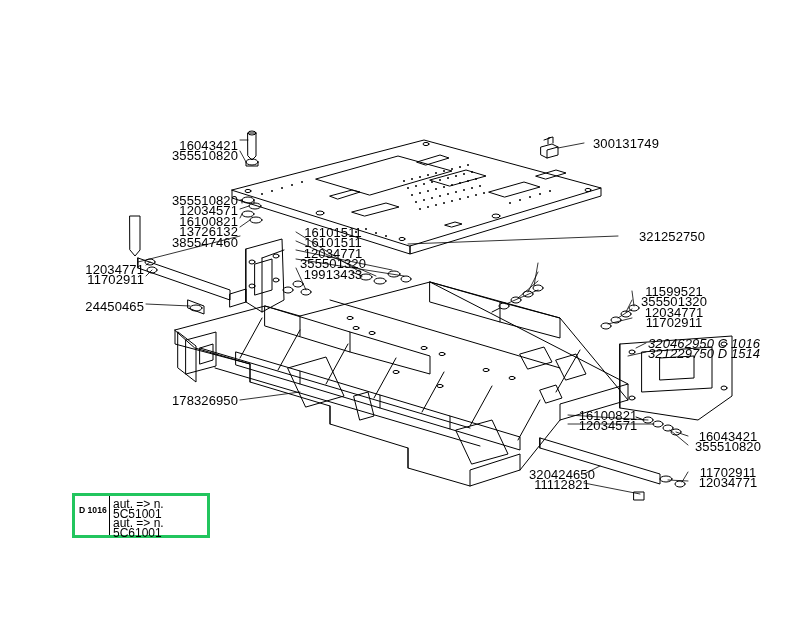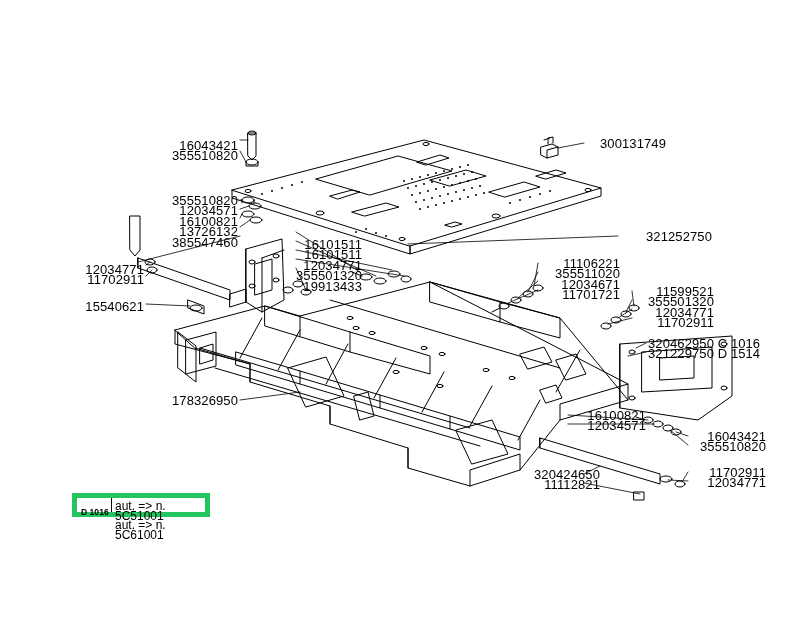--- a/index.html
+++ b/index.html
@@ -39,29 +39,29 @@
     position: absolute;
     font-size: 13px;
     line-height: 10.4px;
     white-space: nowrap;
     letter-spacing: 0.1px;
   }
   .callout.right {
     text-align: right;
   }
   .callout.left {
-    text-align: right;
+    text-align: center;
   }
   .legend-box {
     position: absolute;
     left: 72px;
     top: 493px;
     width: 138px;
-    height: 24px;
-    border: 5px solid #22c55e;
+    height: 45px;
+    border: 3px solid #22c55e;
     box-sizing: border-box;
   }
   .legend-divider {
     position: absolute;
     left: 34px;
     top: 0;
     width: 1px;
     height: 100%;
     background: #000;
   }
@@ -396,58 +396,52 @@
     <div>13726132</div>
     <div>385547460</div>
   </div>
 
   <div class="callout right" style="left:74px; top:265px; width:70px;">
     <div>12034771</div>
     <div>11702911</div>
   </div>
 
   <div class="callout right" style="left:64px; top:302px; width:80px;">
-    <div>15540621</div>
+    <div>24450465</div>
   </div>
 
   <div class="callout right" style="left:156px; top:396px; width:82px;">
     <div>178326950</div>
   </div>
 
-  <div class="callout left" style="left:284px; top:228px; width:78px;margin-top:12px;">
+  <div class="callout left" style="left:294px; top:228px; width:78px;">
     <div>16101511</div>
     <div>16101511</div>
     <div>12034771</div>
     <div>355501320</div>
     <div>19913433</div>
   </div>
 
-  <div class="callout left" style="left:540px; top:259px; width:80px;">
-    <div>11106221</div>
-    <div>355511020</div>
-    <div>12034671</div>
-    <div>11701721</div>
-  </div>
 
   <div class="callout left" style="left:634px; top:287px; width:80px;">
     <div>11599521</div>
     <div>355501320</div>
     <div>12034771</div>
     <div>11702911</div>
   </div>
 
   <div class="callout left" style="left:586px; top:139px; width:80px;">
     <div>300131749</div>
   </div>
 
   <div class="callout left" style="left:620px; top:232px; width:80px;margin-left:12px;">
     <div>321252750</div>
   </div>
 
-  <div class="callout left" style="left:648px; top:339px; width:110px;">
+  <div class="callout left" style="left:648px; top:339px; width:110px;font-style:italic;">
     <div>320462950 C 1016</div>
     <div>321229750 D 1514</div>
   </div>
 
   <div class="callout left" style="left:570px; top:411px; width:76px;">
     <div>16100821</div>
     <div>12034571</div>
   </div>
 
   <div class="callout left" style="left:690px; top:432px; width:76px;">

